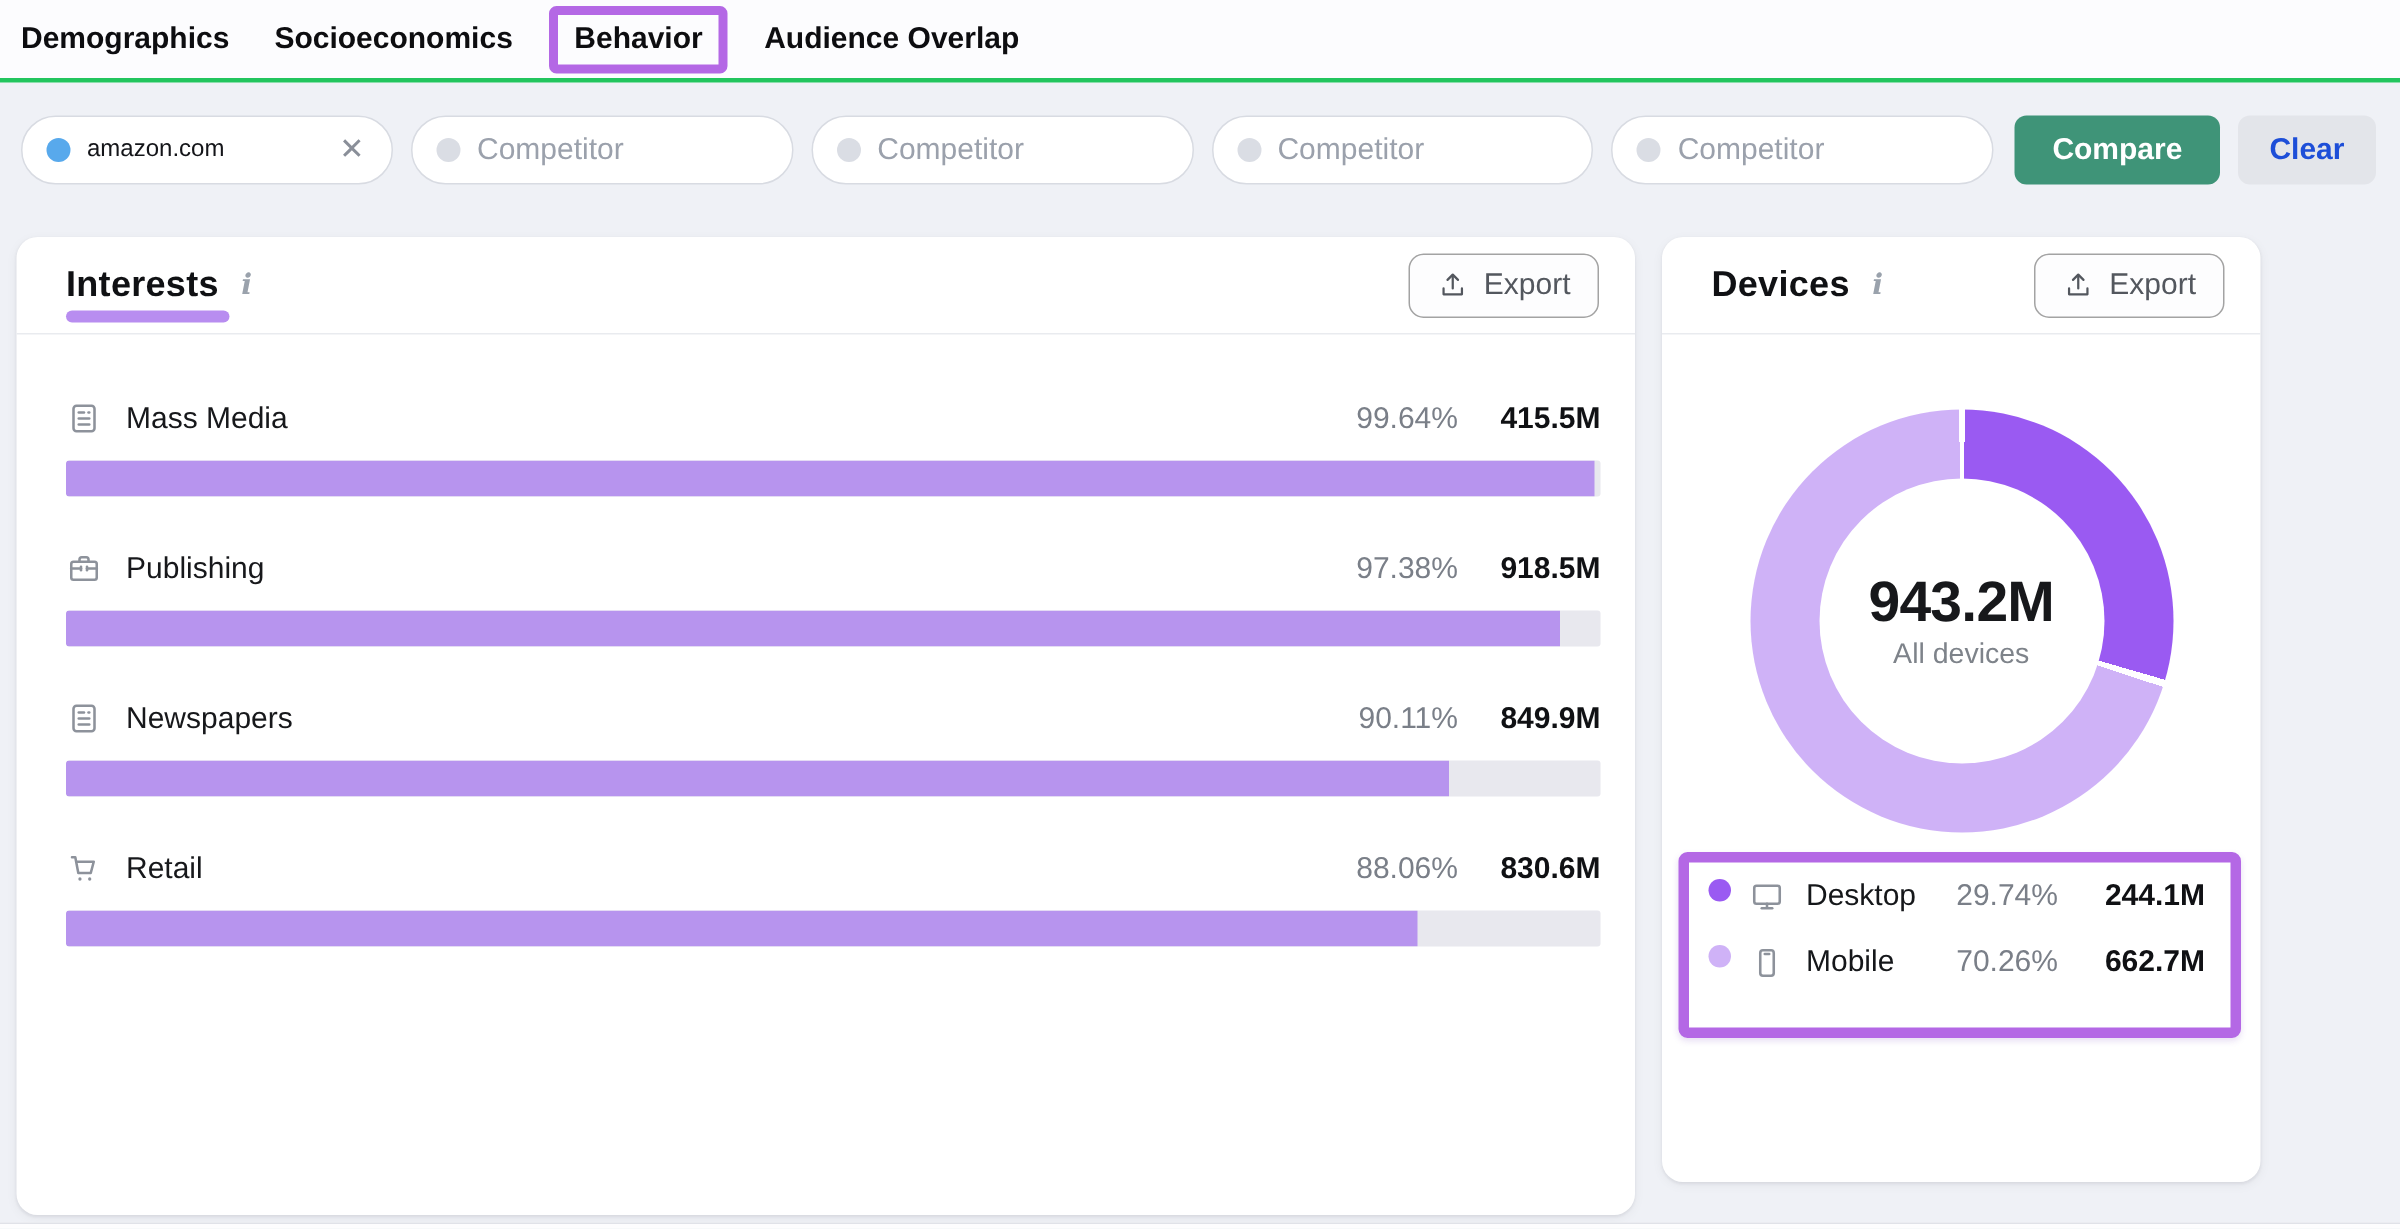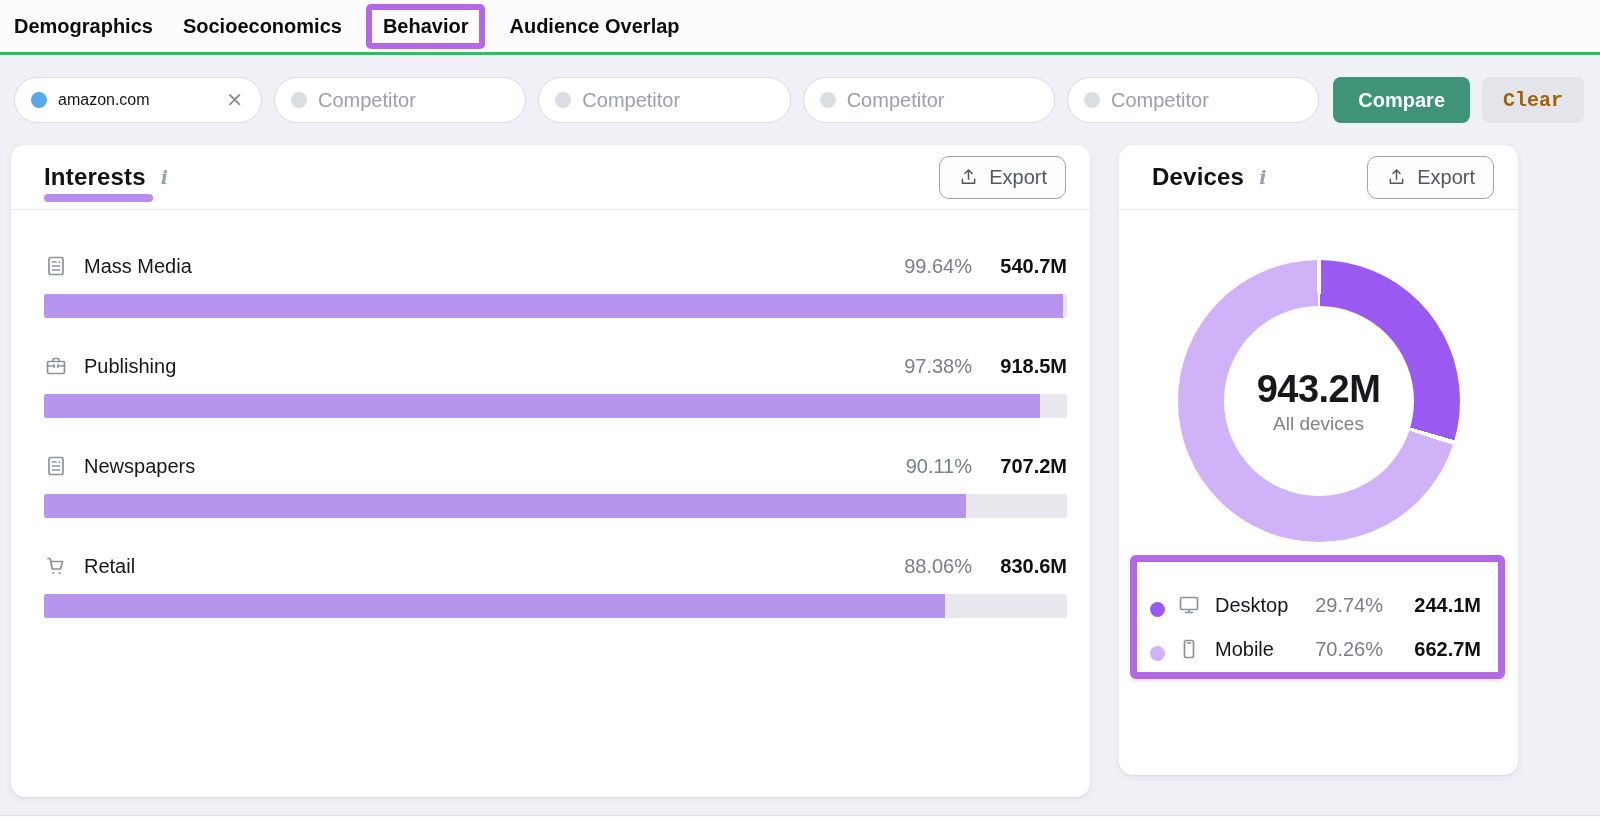--- a/index.html
+++ b/index.html
@@ -46,24 +46,24 @@
     font-size:20px; line-height:1; cursor:pointer; padding:2px;
   }
   .competitor input {
     border:none; outline:none; background:transparent; width:100%;
     font-family:"Liberation Sans",sans-serif; font-size:20px; color:#141519;
   }
   .competitor input::placeholder { color:#9ba1ac; }
   .btn { height:46px; border:none; border-radius:8px; font-family:"Liberation Sans",sans-serif;
          font-size:20px; font-weight:600; cursor:pointer; }
   .btn-compare { background:var(--green,#3f9478); color:#fff; padding:0 25px; margin-left:2px; }
-  .btn-clear   { background:#e3e5ea; color:#a16207; padding:0 21px;font-family:Liberation Mono, monospace; }
-
-  
-  .content { display:flex; align-items:flex-start; gap:29px; padding:22px 16px 0 11px; }
+  .btn-clear   { background:#e3e5ea; color:#1d4ed8; padding:0 21px; }
+
+  
+  .content { display:flex; align-items:flex-start; gap:18px; padding:35px 16px 0 11px; }
   .card {
     background:#fff; border-radius:14px;
     box-shadow:0 1px 2px rgba(22,28,45,.07), 0 2px 8px rgba(22,28,45,.05);
   }
   .card-interests { width:1079px; height:652px; }
   .card-devices   { width:399px;  height:630px; }
 
   .card-header {
     height:65px; display:flex; align-items:center;
     padding:0 24px 0 33px; border-bottom:1px solid #e9ebef;
@@ -111,21 +111,21 @@
   .donut-total { font-size:38px; font-weight:800; color:#17181b; letter-spacing:-.5px; }
   .donut-sub { font-size:19px; color:#7e838a; margin-top:2px; }
 
   
   .legend-annotation {
     margin:13px 13px 0 11px;
     border:7px solid var(--annot,#b468e5); border-radius:6px;
     background:#fff; padding:11px 17px 11px 13px;
     box-shadow:0 2px 4px rgba(120,70,190,.18);
   }
-  .legend-row { display:flex; align-items:flex-end; height:44px; }
+  .legend-row { display:flex; align-items:flex-start; height:44px; }
   .legend-dot { width:15px; height:15px; border-radius:50%; flex:none; }
   .legend-icon { width:24px; height:24px; margin-left:12px; color:#8d929b; flex:none; }
   .legend-icon svg { display:block; }
   .legend-name { margin-left:14px; font-size:20px; font-weight:500; color:#15171a; }
   .legend-pct { margin-left:auto; font-size:20px; color:#7a7f88; }
   .legend-val { margin-left:18px; font-size:20px; font-weight:700; color:#101114; min-width:80px; text-align:right; }
 
   .page-bottom-line {
     position:absolute; left:0; right:0; bottom:0; height:4px;
     background:#fdfdfe; border-top:1px solid #e0e2e8;
@@ -195,21 +195,21 @@
                 <svg width="24" height="24" viewBox="0 0 24 24" fill="none" stroke="currentColor" stroke-width="1.7" stroke-linecap="round" stroke-linejoin="round">
                   <rect x="5" y="3.5" width="14" height="17" rx="2"></rect>
                   <line x1="8.5" y1="8" x2="12" y2="8"></line>
                   <line x1="15" y1="8" x2="15.5" y2="8"></line>
                   <line x1="8.5" y1="12" x2="15.5" y2="12"></line>
                   <line x1="8.5" y1="16" x2="15.5" y2="16"></line>
                 </svg>
               </span>
        <span class="row-label">Mass Media</span>
        <span class="row-pct">99.64%</span>
-       <span class="row-val">540.7M</span>
+       <span class="row-val">415.5M</span>
      </div>
      <div class="bar">
        <div class="bar-fill" style="width:99.64%"></div>
      </div>
           </div>
           <div class="irow">
             <div class="irow-top">
        <span class="row-icon">
                 <svg width="24" height="24" viewBox="0 0 24 24" fill="none" stroke="currentColor" stroke-width="1.7" stroke-linecap="round" stroke-linejoin="round">
                   <rect x="3.5" y="7.5" width="17" height="12" rx="1.5"></rect>
@@ -234,21 +234,21 @@
                 <svg width="24" height="24" viewBox="0 0 24 24" fill="none" stroke="currentColor" stroke-width="1.7" stroke-linecap="round" stroke-linejoin="round">
                   <rect x="5" y="3.5" width="14" height="17" rx="2"></rect>
                   <line x1="8.5" y1="8" x2="12" y2="8"></line>
                   <line x1="15" y1="8" x2="15.5" y2="8"></line>
                   <line x1="8.5" y1="12" x2="15.5" y2="12"></line>
                   <line x1="8.5" y1="16" x2="15.5" y2="16"></line>
                 </svg>
               </span>
        <span class="row-label">Newspapers</span>
        <span class="row-pct">90.11%</span>
-       <span class="row-val">707.2M</span>
+       <span class="row-val">849.9M</span>
      </div>
      <div class="bar">
        <div class="bar-fill" style="width:90.11%"></div>
      </div>
           </div>
           <div class="irow">
             <div class="irow-top">
        <span class="row-icon">
                 <svg width="24" height="24" viewBox="0 0 24 24" fill="none" stroke="currentColor" stroke-width="1.7" stroke-linecap="round" stroke-linejoin="round">
                   <path d="M4 4.5h2.2l2 10.5h8.3l2-7.5H7"></path>

